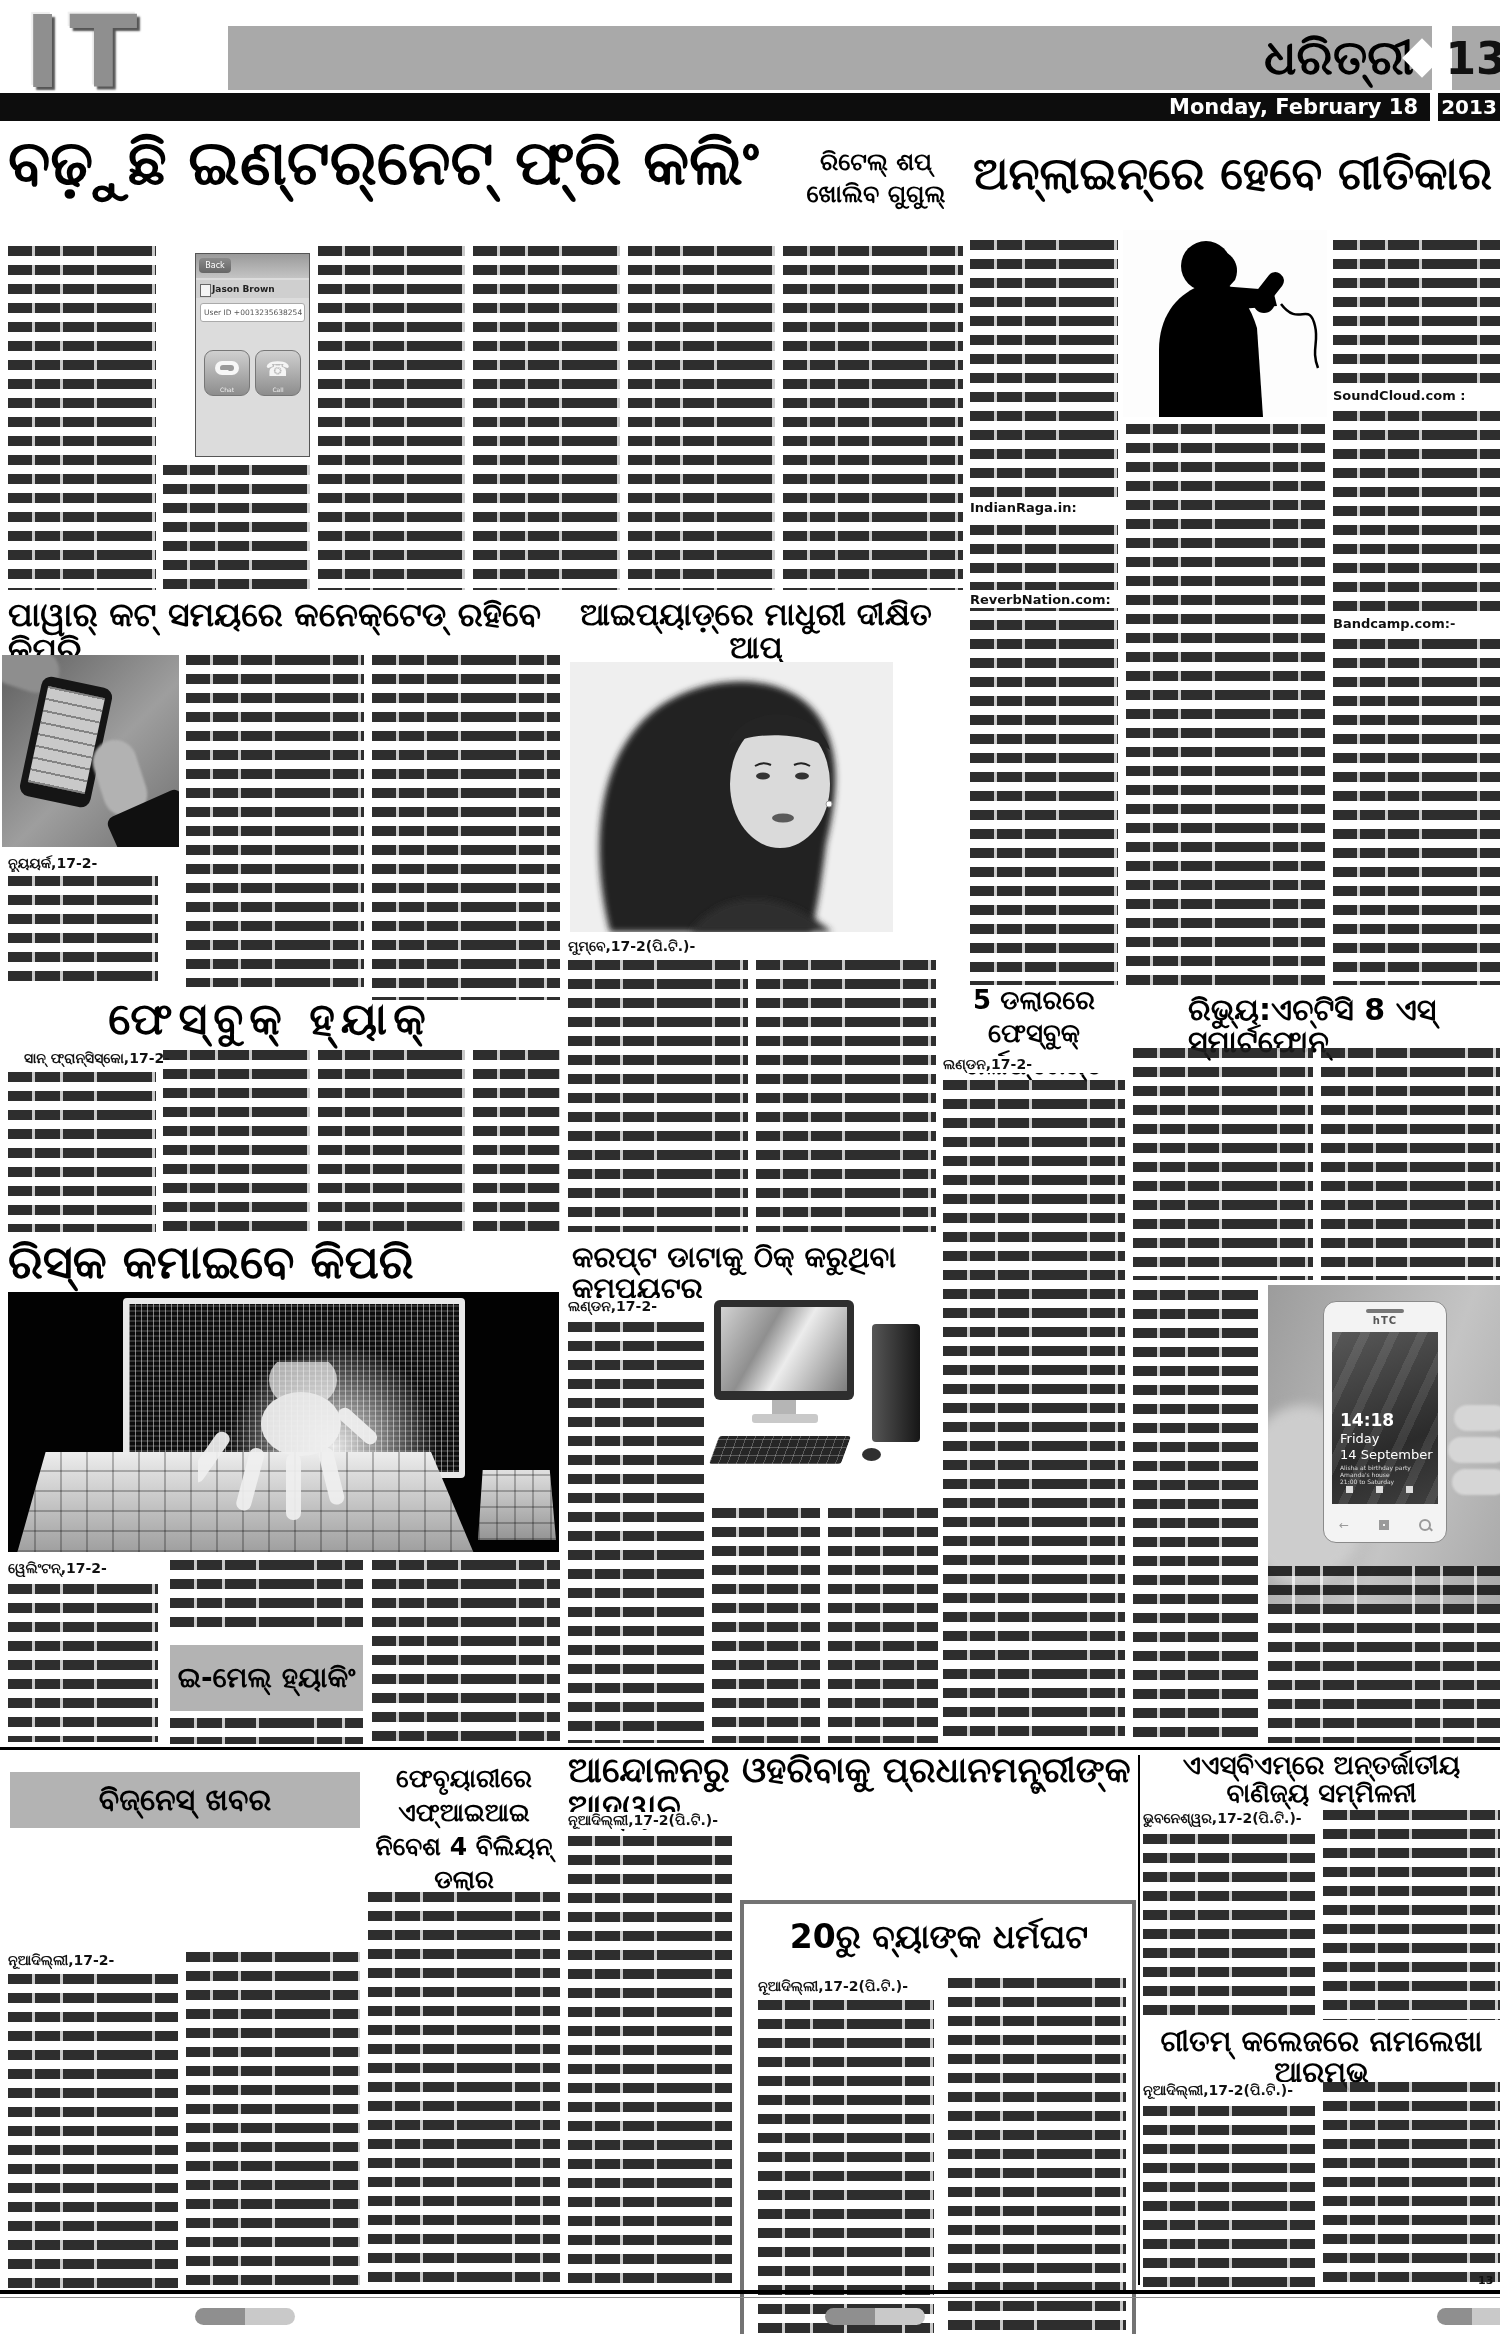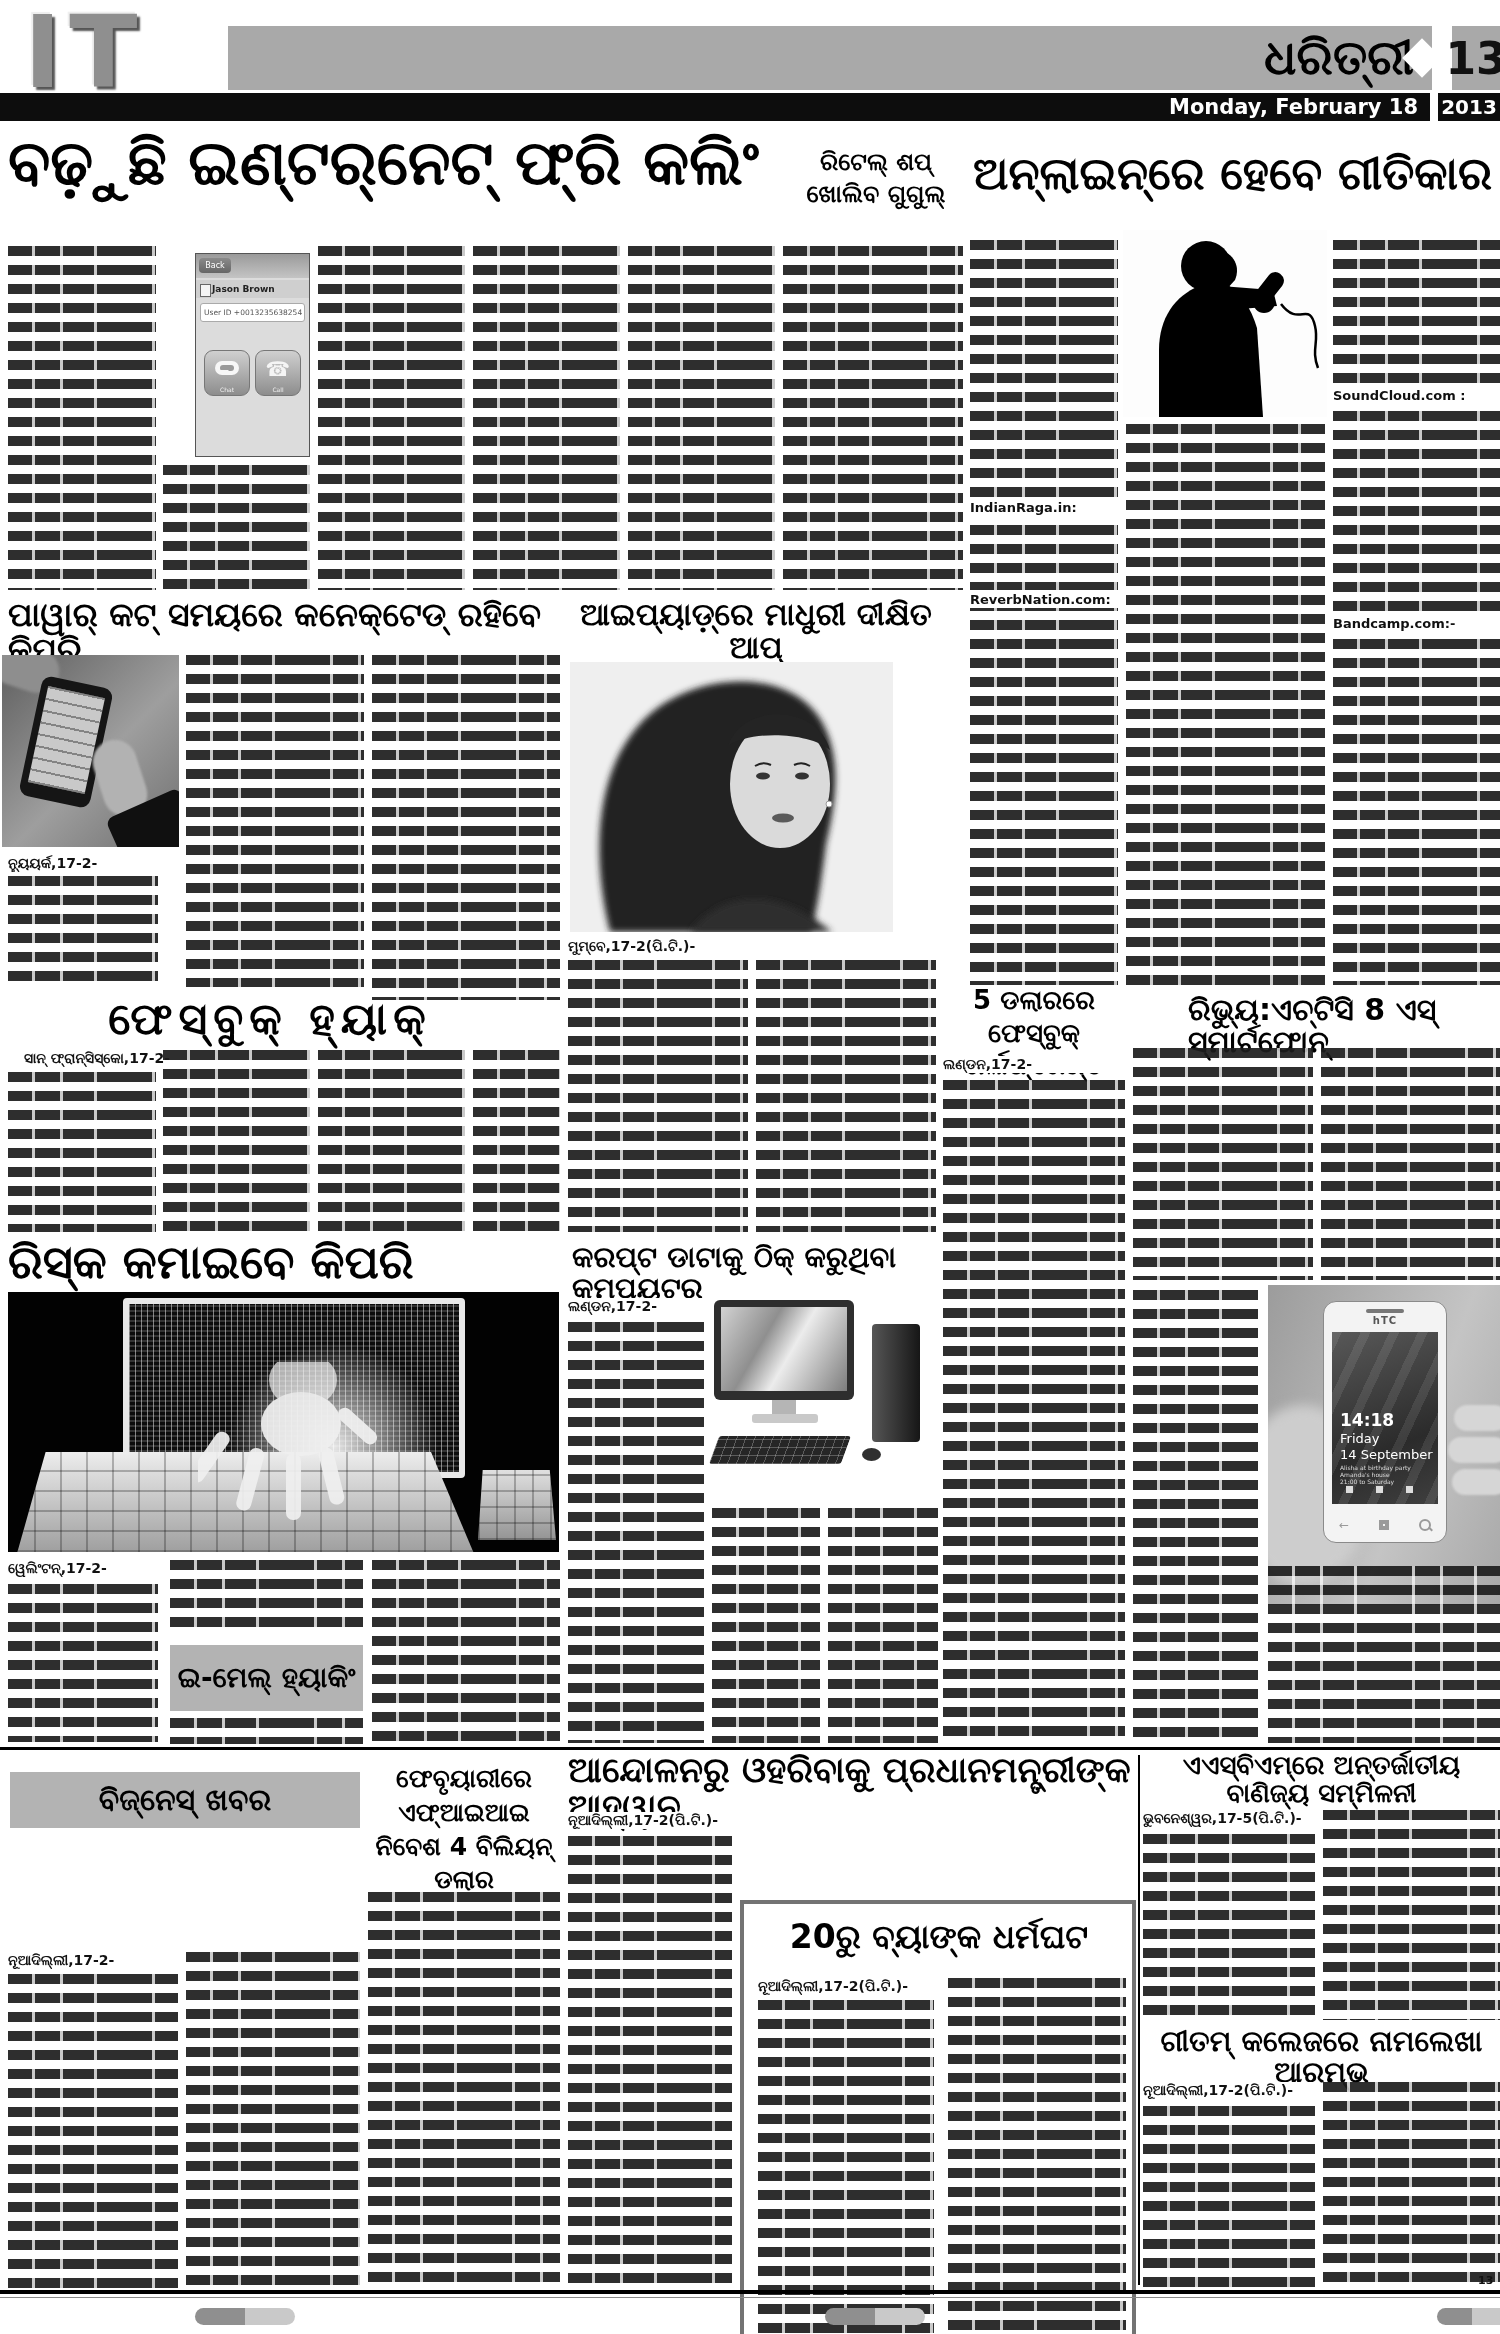--- a/index.html
+++ b/index.html
@@ -326,21 +326,21 @@
   <div class="bankbox">
     <div class="hl center" style="left:0;top:16px;width:390px;font-size:33px;">20ରୁ ବ୍ୟାଙ୍କ ଧର୍ମଘଟ</div>
     <div class="dl" style="left:14px;top:74px;width:176px;">ନୂଆଦିଲ୍ଲୀ,17-2(ପି.ଟି.)-</div>
     <div class="ts" style="left:14px;top:96px;width:176px;height:360px;"></div>
     <div class="ts" style="left:204px;top:74px;width:178px;height:382px;"></div>
   </div>
 
   <div class="vrule" style="left:1138px;top:1755px;height:530px;"></div>
 
   <div class="hl center" style="left:1143px;top:1752px;width:357px;font-size:26px;">ଏଏସ୍‌ବିଏମ୍‌ରେ ଅନ୍ତର୍ଜାତୀୟ ବାଣିଜ୍ୟ ସମ୍ମିଳନୀ</div>
-  <div class="dl" style="left:1143px;top:1810px;width:172px;">ଭୁବନେଶ୍ୱର,17-5(ପି.ଟି.)-</div>
+  <div class="dl" style="left:1143px;top:1810px;width:172px;">ଭୁବନେଶ୍ୱର,17-2(ପି.ଟି.)-</div>
   <div class="ts" style="left:1143px;top:1834px;width:172px;height:186px;"></div>
   <div class="ts" style="left:1323px;top:1810px;width:177px;height:210px;"></div>
 
   <div class="hl center" style="left:1143px;top:2026px;width:357px;font-size:29px;">ଗୀତମ୍ କଲେଜରେ ନାମଲେଖା ଆରମ୍ଭ</div>
   <div class="dl" style="left:1143px;top:2082px;width:172px;">ନୂଆଦିଲ୍ଲୀ,17-2(ପି.ଟି.)-</div>
   <div class="ts" style="left:1143px;top:2106px;width:172px;height:182px;"></div>
   <div class="ts" style="left:1323px;top:2082px;width:177px;height:206px;"></div>
 
   <div class="abs" style="left:1478px;top:2274px;font-size:11px;font-weight:700;">13</div>
   <div class="hrule" style="left:0;top:2290px;width:1500px;height:4px;"></div>

